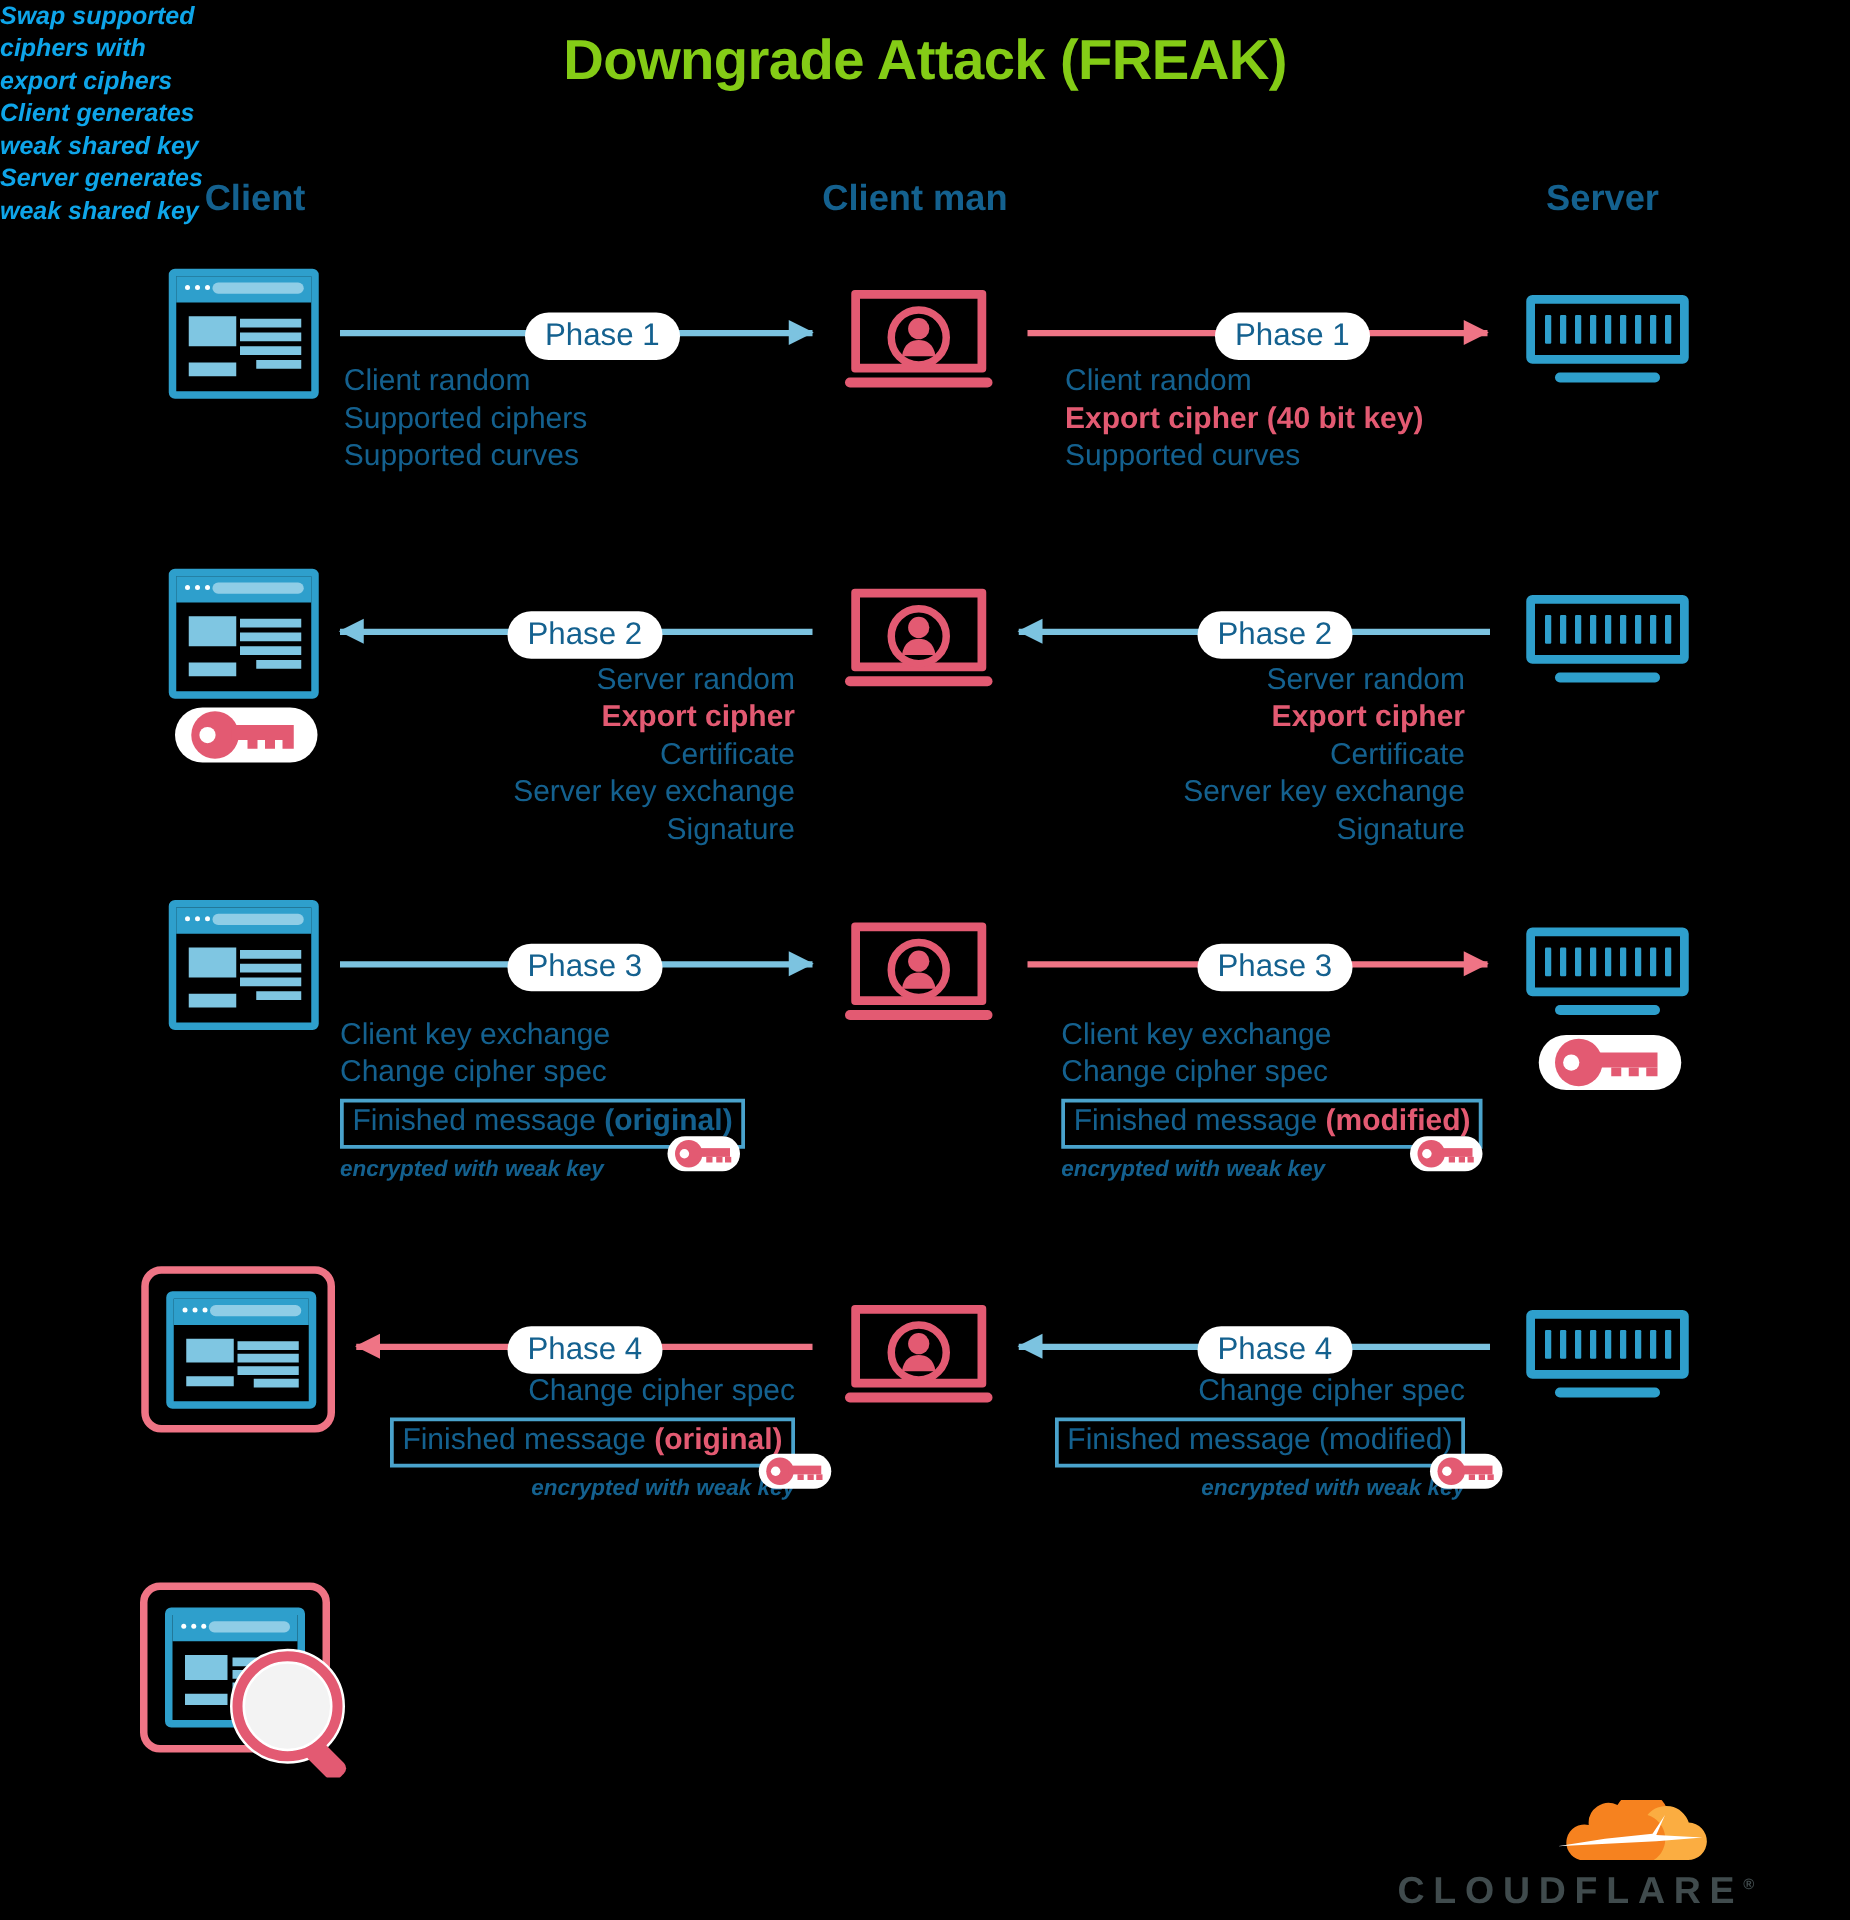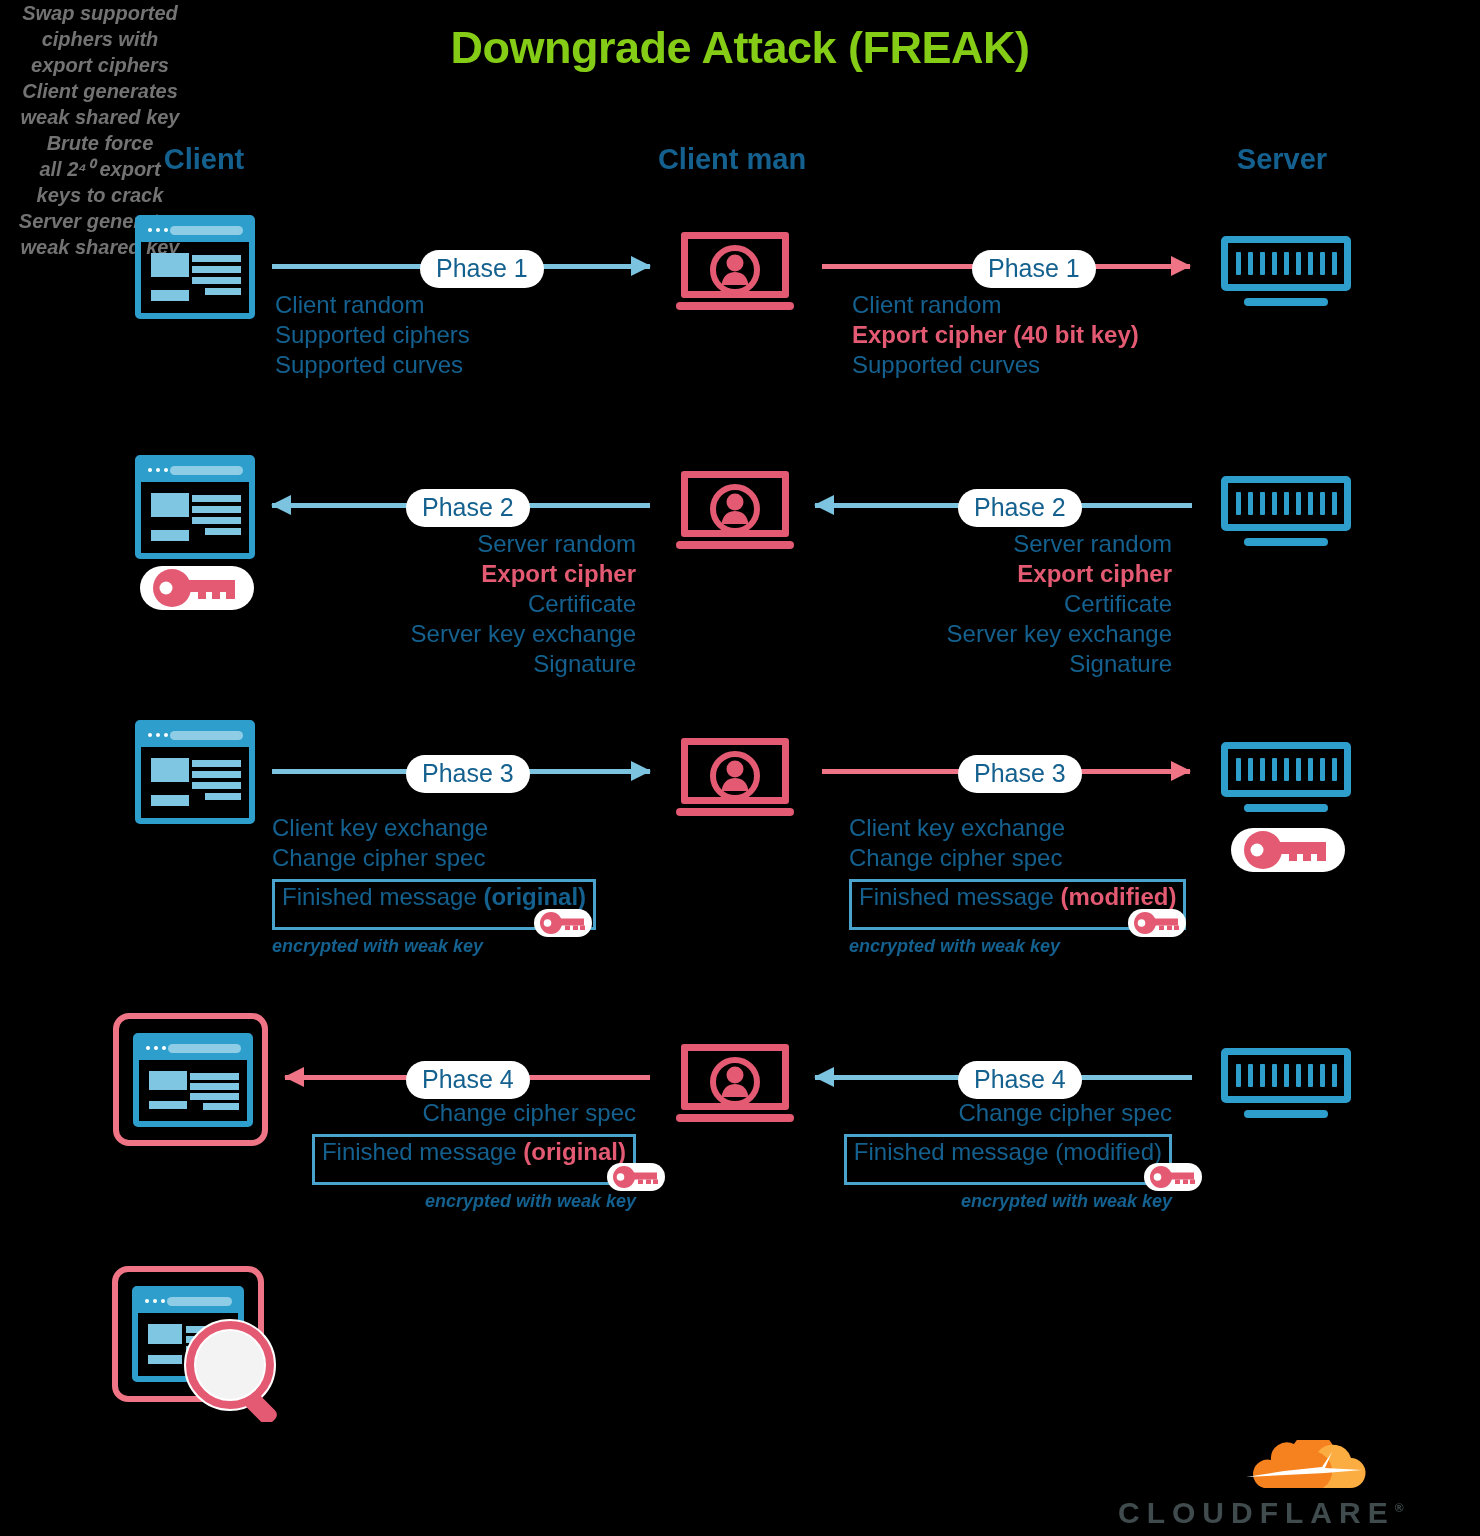--- a/index.html
+++ b/index.html
@@ -20,30 +20,30 @@
   }
   .colhead {
     position: absolute; top: 143px;
     font-size: 29px; font-weight: bold; color: #14618f;
     text-align: center; white-space: nowrap;
   }
   .msg { font-size: 24px; color: #14618f; line-height: 30px; white-space: nowrap; }
   .msg.red { color: #e35a72; font-weight: bold; }
   .note {
     font-size: 20px; font-style: italic; font-weight: bold;
-    color: #737373; line-height: 26px; text-align: center; white-space: nowrap;
+    color: #0ea5e9; line-height: 26px; white-space: nowrap;
   }
   .enc {
     font-size: 18px; font-style: italic; font-weight: bold;
     color: #14618f; white-space: nowrap;
   }
   .fmbox {
     display: inline-block;
     border: 3px solid #4aa3cc;
-    padding: 1px 7px 16px 7px;
+    padding: 1px 7px 5px 7px;
     font-size: 24px; color: #14618f; line-height: 28px; white-space: nowrap;
   }
   .fmbox b { font-weight: bold; }
   .fmbox b.red { color: #e35a72; }
   .fmbox b.blue { color: #14618f; }
 
   
   .arrow { position: absolute; height: 26px; }
   .arrow .shaft {
     position: absolute; top: 11px; height: 5px; left: 0; right: 0;
@@ -352,25 +352,20 @@
 
   <div class="laptop" style="left:676px;top:738px;width:118px;height:78px;">
     <div class="lid"></div>
       <div class="base"></div>
     <svg class="person" width="52" height="52" viewBox="0 0 52 52">
       <circle cx="26" cy="26" r="22" fill="none" stroke="#e35a72" stroke-width="6"></circle>
       <circle cx="26" cy="19" r="8.5" fill="#e35a72"></circle>
       <path d="M12.5 41 C14 31 20 28 26 28 C32 28 38 31 39.5 41 Z" fill="#e35a72"></path>
     </svg>
   </div>
-  <div class="note" style="left:636px;top:843px;width:200px;">
-    <div>Brute force</div>
-    <div>all 2⁴⁰ export</div>
-    <div>keys to crack</div>
-  </div>
 
   <div class="arrow red right" style="left:822px;top:758px;width:368px;">
     <div class="shaft"></div>
       <div class="head"></div>
   </div>
   <div class="pill" style="left:958px;top:755px;">Phase 3</div>
 
   <div style="position:absolute;left:849px;top:813px;">
     <div class="msg">Client key exchange</div>
     <div class="msg">Change cipher spec</div>

